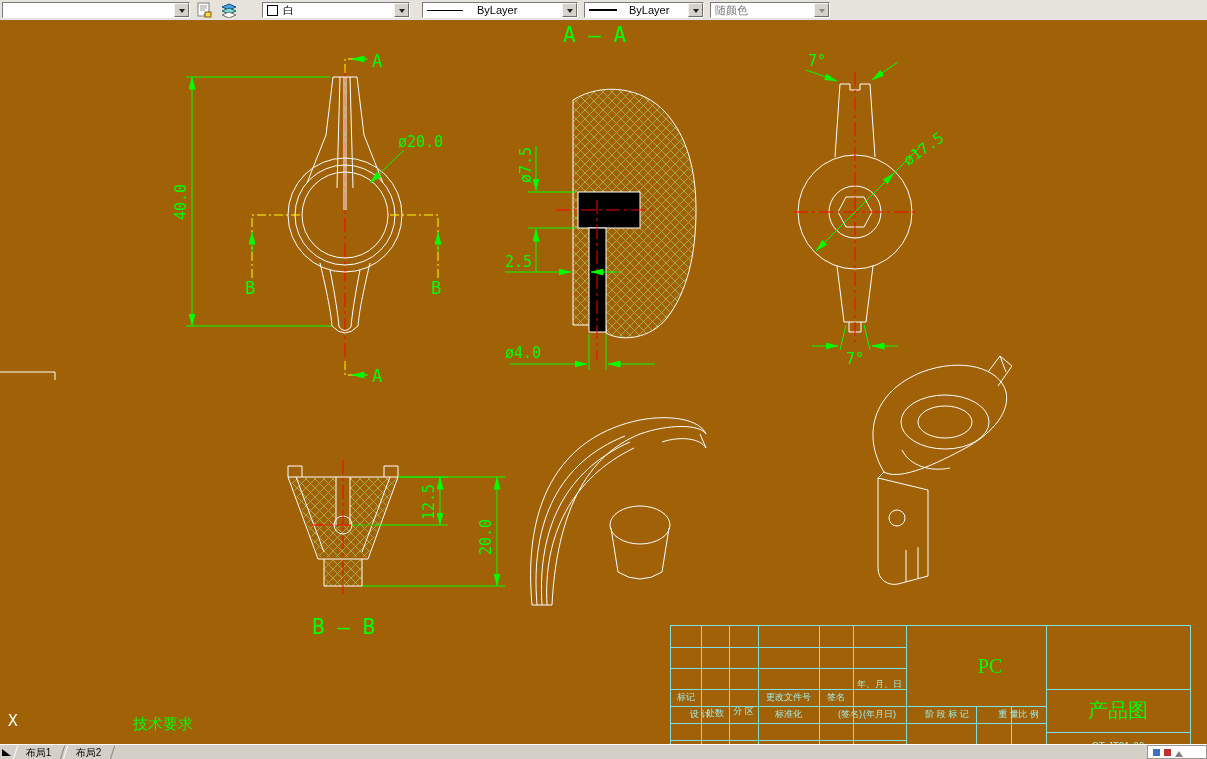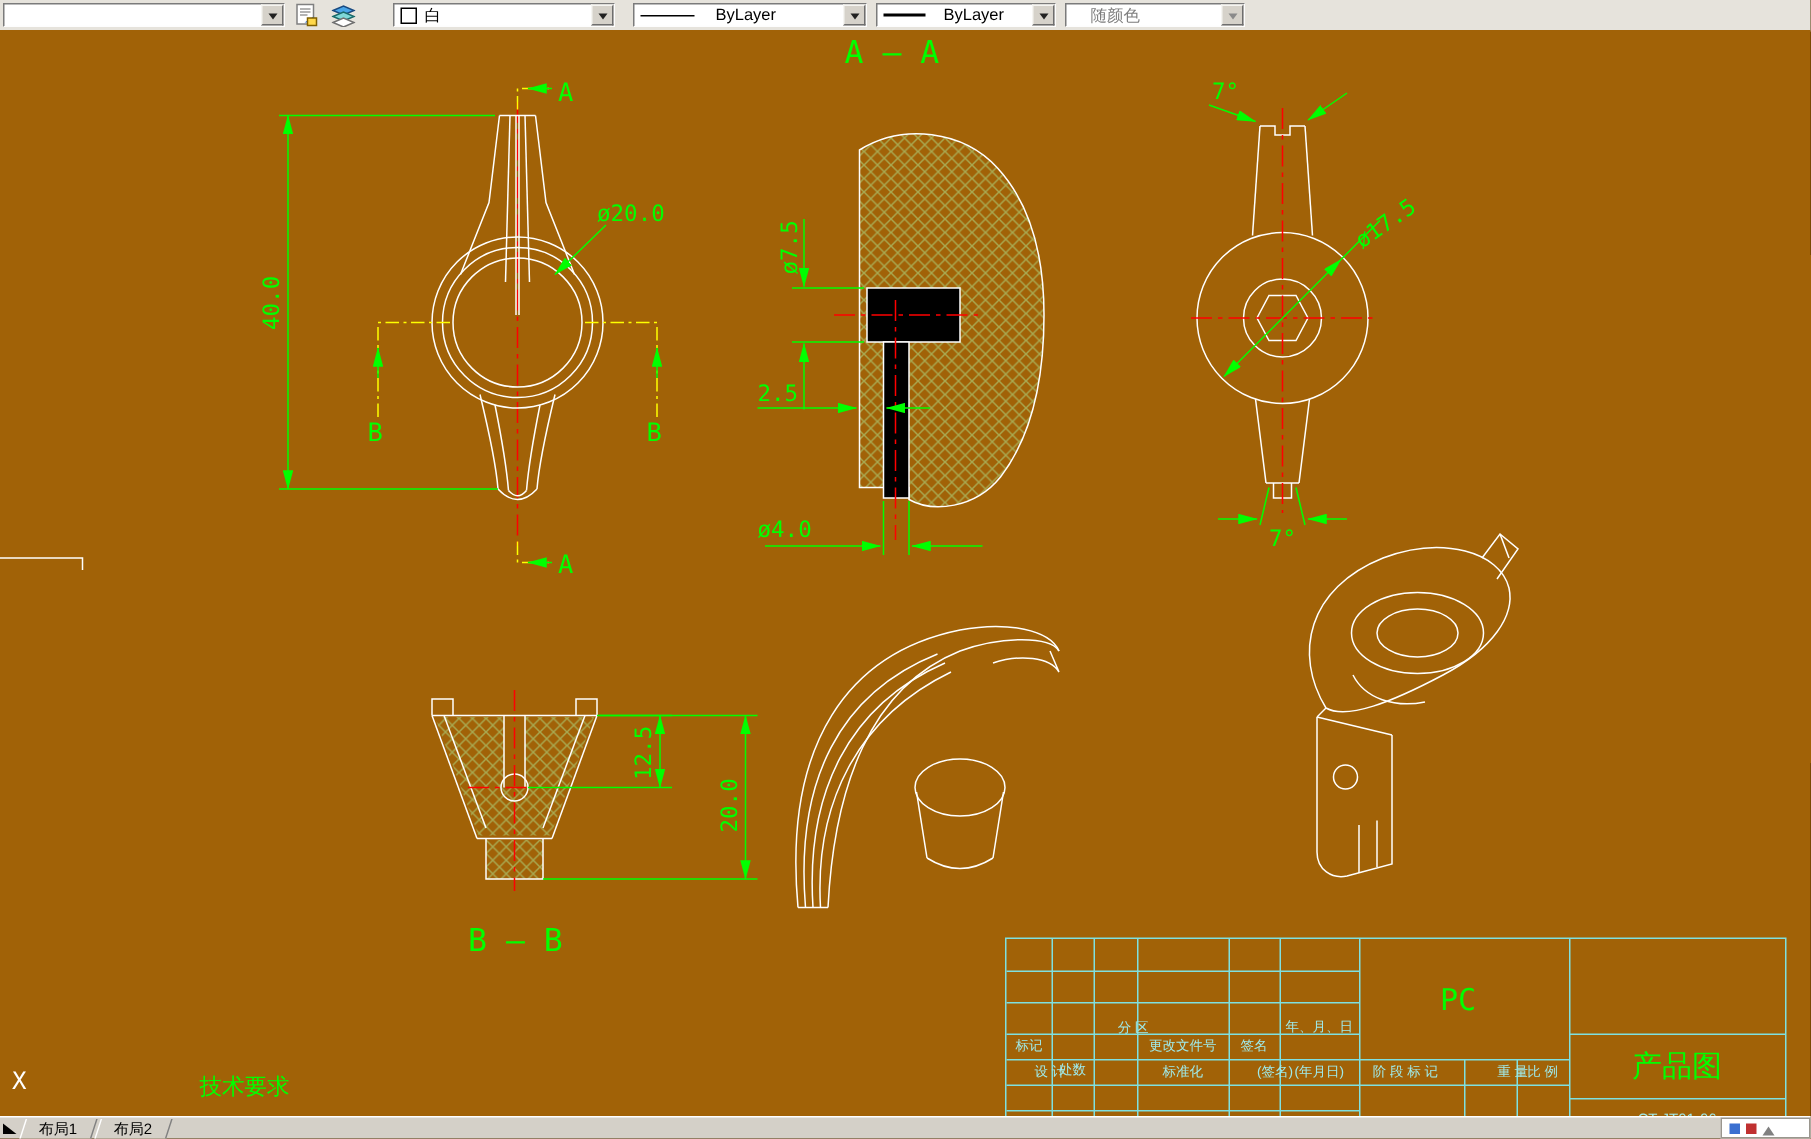--- a/index.html
+++ b/index.html
@@ -24,21 +24,21 @@
     display:flex;align-items:center;justify-content:center;box-sizing:border-box;
   }
   .tri-down{width:0;height:0;border:3px solid transparent;border-top:4px solid #222;margin-top:4px;}
   .swatch{display:inline-block;width:9px;height:9px;background:#fff;border:1px solid #000;margin-right:5px;}
   .ltline{display:inline-block;width:36px;height:1px;background:#000;margin-right:14px;}
   .lwline{display:inline-block;width:28px;height:2px;background:#000;margin-right:12px;}
   .tb-icon{
     position:absolute;top:1px;width:19px;height:18px;background:#e6e3dc;border:1px solid #e6e3dc;
     padding:0;display:flex;align-items:center;justify-content:center;
   }
-  .disabled-text{color:#7e7e7e;margin-left:12px;}
+  .disabled-text{color:#7e7e7e;}
   
   .canvas{position:absolute;top:20px;left:0;width:1207px;height:725px;background:#a16207;}
   #draw{position:absolute;top:0;left:0;}
   #draw .cl{stroke:#ff0000;fill:none;stroke-dasharray:14 4 3 4;stroke-width:1;}
   #draw .geo{stroke:#ffffff;fill:none;stroke-width:1;}
   #draw .cut{stroke:#ffff00;fill:none;stroke-dasharray:9 3 2 3;stroke-width:1;}
   #draw .dl{stroke:#00ff00;fill:none;stroke-width:1;}
   #draw text.dt{fill:#00ff00;font:15px "DejaVu Sans Mono",monospace;}
   #draw text.lbl{fill:#00ff00;font:21px "DejaVu Sans Mono",monospace;}
   #draw text.abt{fill:#00ff00;font:17px "DejaVu Sans Mono",monospace;}
@@ -323,33 +323,33 @@
   <div class="hl" style="left:0;top:42px;width:235px;"></div>
   <div class="hl" style="left:0;top:63px;width:235px;"></div>
   <div class="hl" style="left:0;top:80px;width:375px;"></div>
   <div class="hl" style="left:0;top:97px;width:375px;"></div>
   <div class="hl" style="left:0;top:114px;width:235px;"></div>
   <div class="hl" style="left:375px;top:63px;width:144px;"></div>
   <div class="hl" style="left:375px;top:106px;width:144px;"></div>
 
   <div class="tb-cell" style="left:0;top:63px;width:30px;height:17px;">标记</div>
   <div class="tb-cell" style="left:30px;top:63px;width:28px;height:17px;margin-top:16px;">处数</div>
-  <div class="tb-cell" style="left:58px;top:51px;width:29px;height:17px;margin-left:12px;">分 区</div>
+  <div class="tb-cell" style="left:58px;top:77px;width:29px;height:17px;">分 区</div>
   <div class="tb-cell" style="left:87px;top:63px;width:61px;height:17px;">更改文件号</div>
   <div class="tb-cell" style="left:148px;top:63px;width:34px;height:17px;">签名</div>
   <div class="tb-cell" style="left:182px;top:50px;width:53px;height:17px;">年、月、日</div>
 
   <div class="tb-cell" style="left:0;top:80px;width:58px;height:17px;">设 计</div>
   <div class="tb-cell" style="left:87px;top:80px;width:61px;height:17px;">标准化</div>
   <div class="tb-cell" style="left:148px;top:80px;width:34px;height:17px;padding-left:14px;">(签名)</div>
   <div class="tb-cell" style="left:182px;top:80px;width:53px;height:17px;">(年月日)</div>
 
-  <div class="tb-cell tb-green" style="left:231px;top:0;width:140px;height:80px;">PC</div>
-
-  <div class="tb-cell" style="left:231px;top:80px;width:70px;height:17px;">阶 段 标 记</div>
+  <div class="tb-cell tb-green" style="left:249px;top:0;width:140px;height:80px;font-family:Liberation Serif, serif;">PC</div>
+
+  <div class="tb-cell" style="left:241px;top:80px;width:70px;height:17px;">阶 段 标 记</div>
   <div class="tb-cell" style="left:305px;top:80px;width:35px;height:17px;padding-left:15px;">重 量</div>
   <div class="tb-cell" style="left:340px;top:80px;width:35px;height:17px;">比 例</div>
 
   <div class="tb-cell tb-green" style="left:375px;top:63px;width:144px;height:43px;">产品图</div>
 
   <div class="tb-cell" style="left:375px;top:106px;width:144px;height:13px;padding-top:8px;font-size:10px;">CT-JT01-06</div>
 </div>
 </div>
 
 <div class="statusbar">

